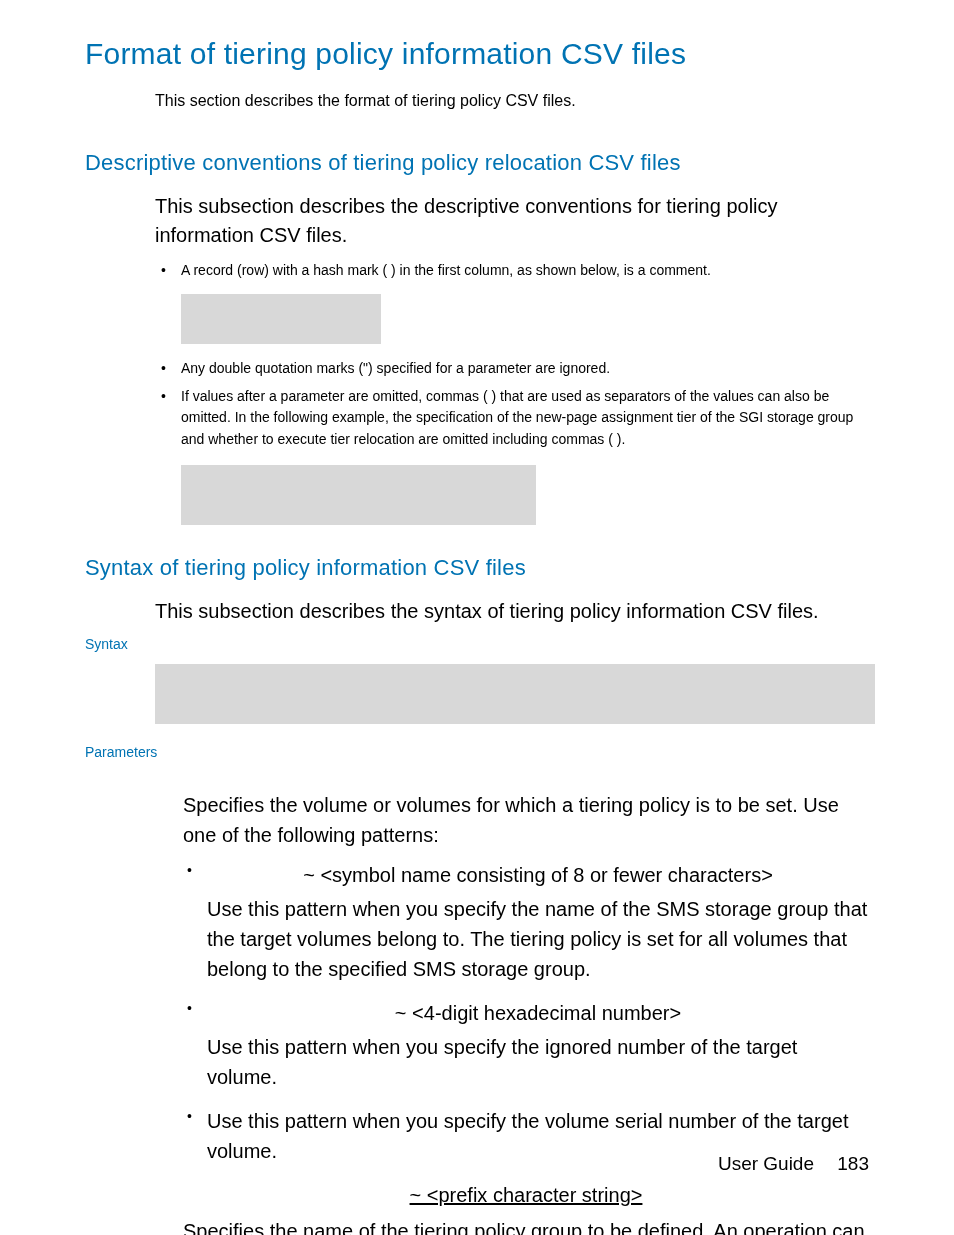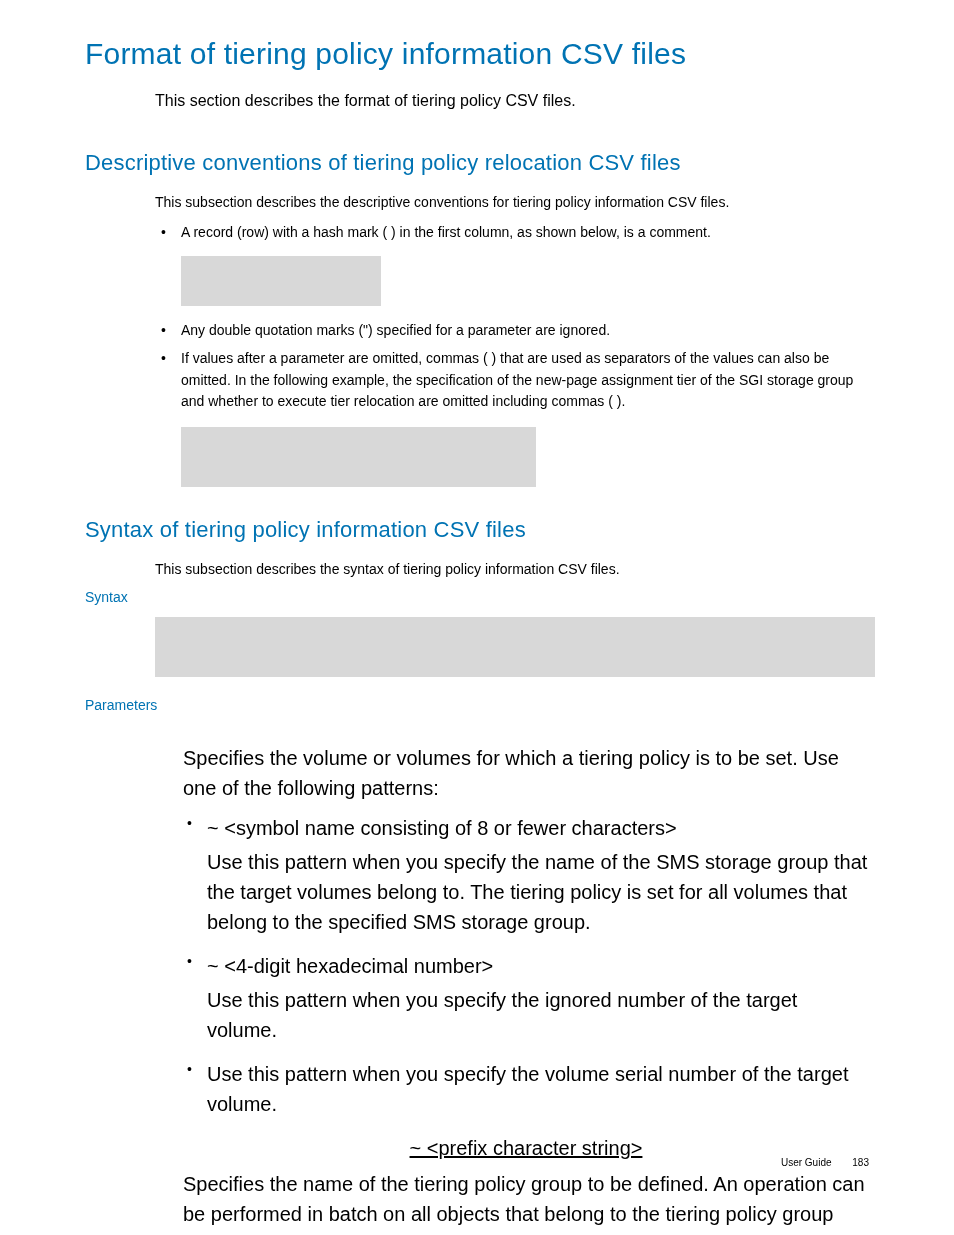--- a/index.html
+++ b/index.html
@@ -29,21 +29,21 @@
     line-height: 1.45;
   }
   .h2 {
     color: #0073b3;
     font-size: 22px;
     font-weight: 300;
     margin-bottom: 16px;
     letter-spacing: 0.2px;
   }
   .subintro {
-    font-size: 14px;
+    font-size: 20px;
     margin-left: 70px;
     margin-bottom: 10px;
     line-height: 1.45;
   }
   .bullet-list {
     list-style: none;
     margin-left: 70px;
   }
   .bullet-item {
     position: relative;
@@ -103,34 +103,35 @@
   }
   .param-item::before {
     content: "•";
     position: absolute;
     left: 4px;
     top: 0;
     font-size: 14px;
   }
   .param-label {
     display: block;
+    text-align: center;
     margin-bottom: 4px;
   }
   .param-center {
     display: block;
     text-align: center;
     margin-bottom: 6px;
     margin-top: 4px;
     text-decoration: underline;
   }
   .footer {
     position: absolute;
-    bottom: 67px;
+    bottom: 60px;
     right: 85px;
-    font-size: 10px;
+    font-size: 19px;
     text-align: right;
   }
   .footer-num {
     margin-left: 18px;
   }
 </style>
 </head>
 <body>
 
 <div class="page">

